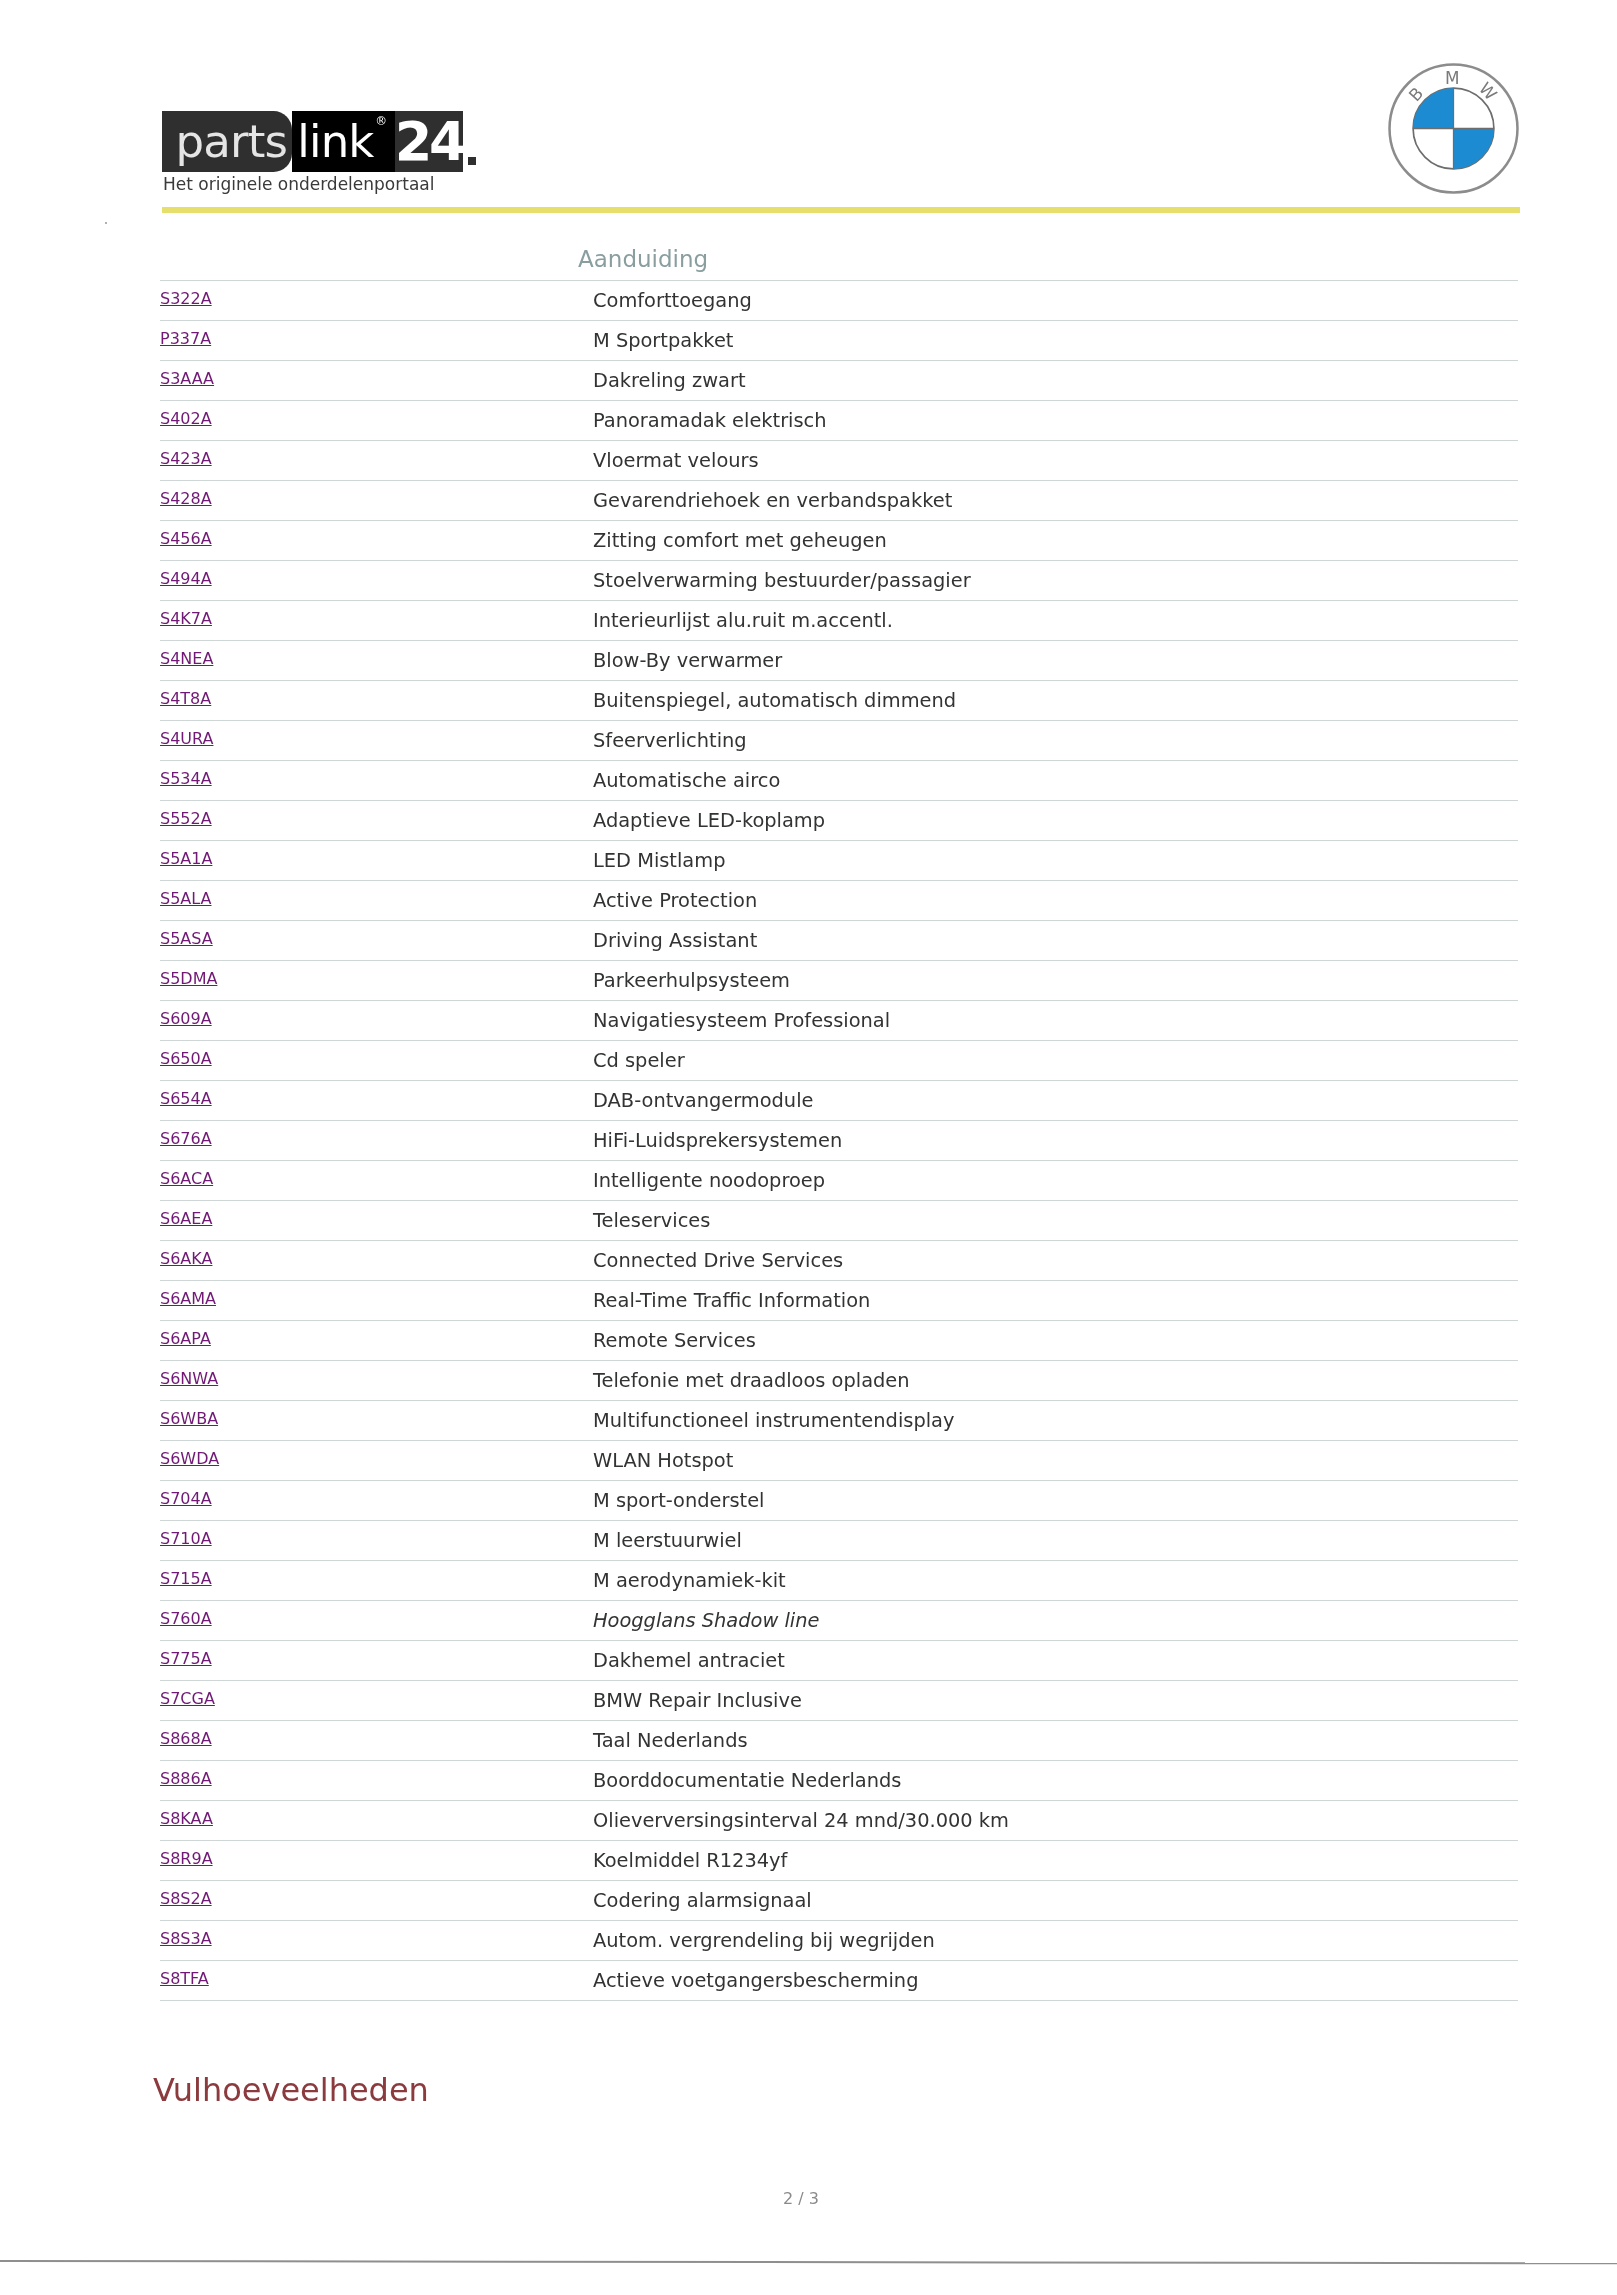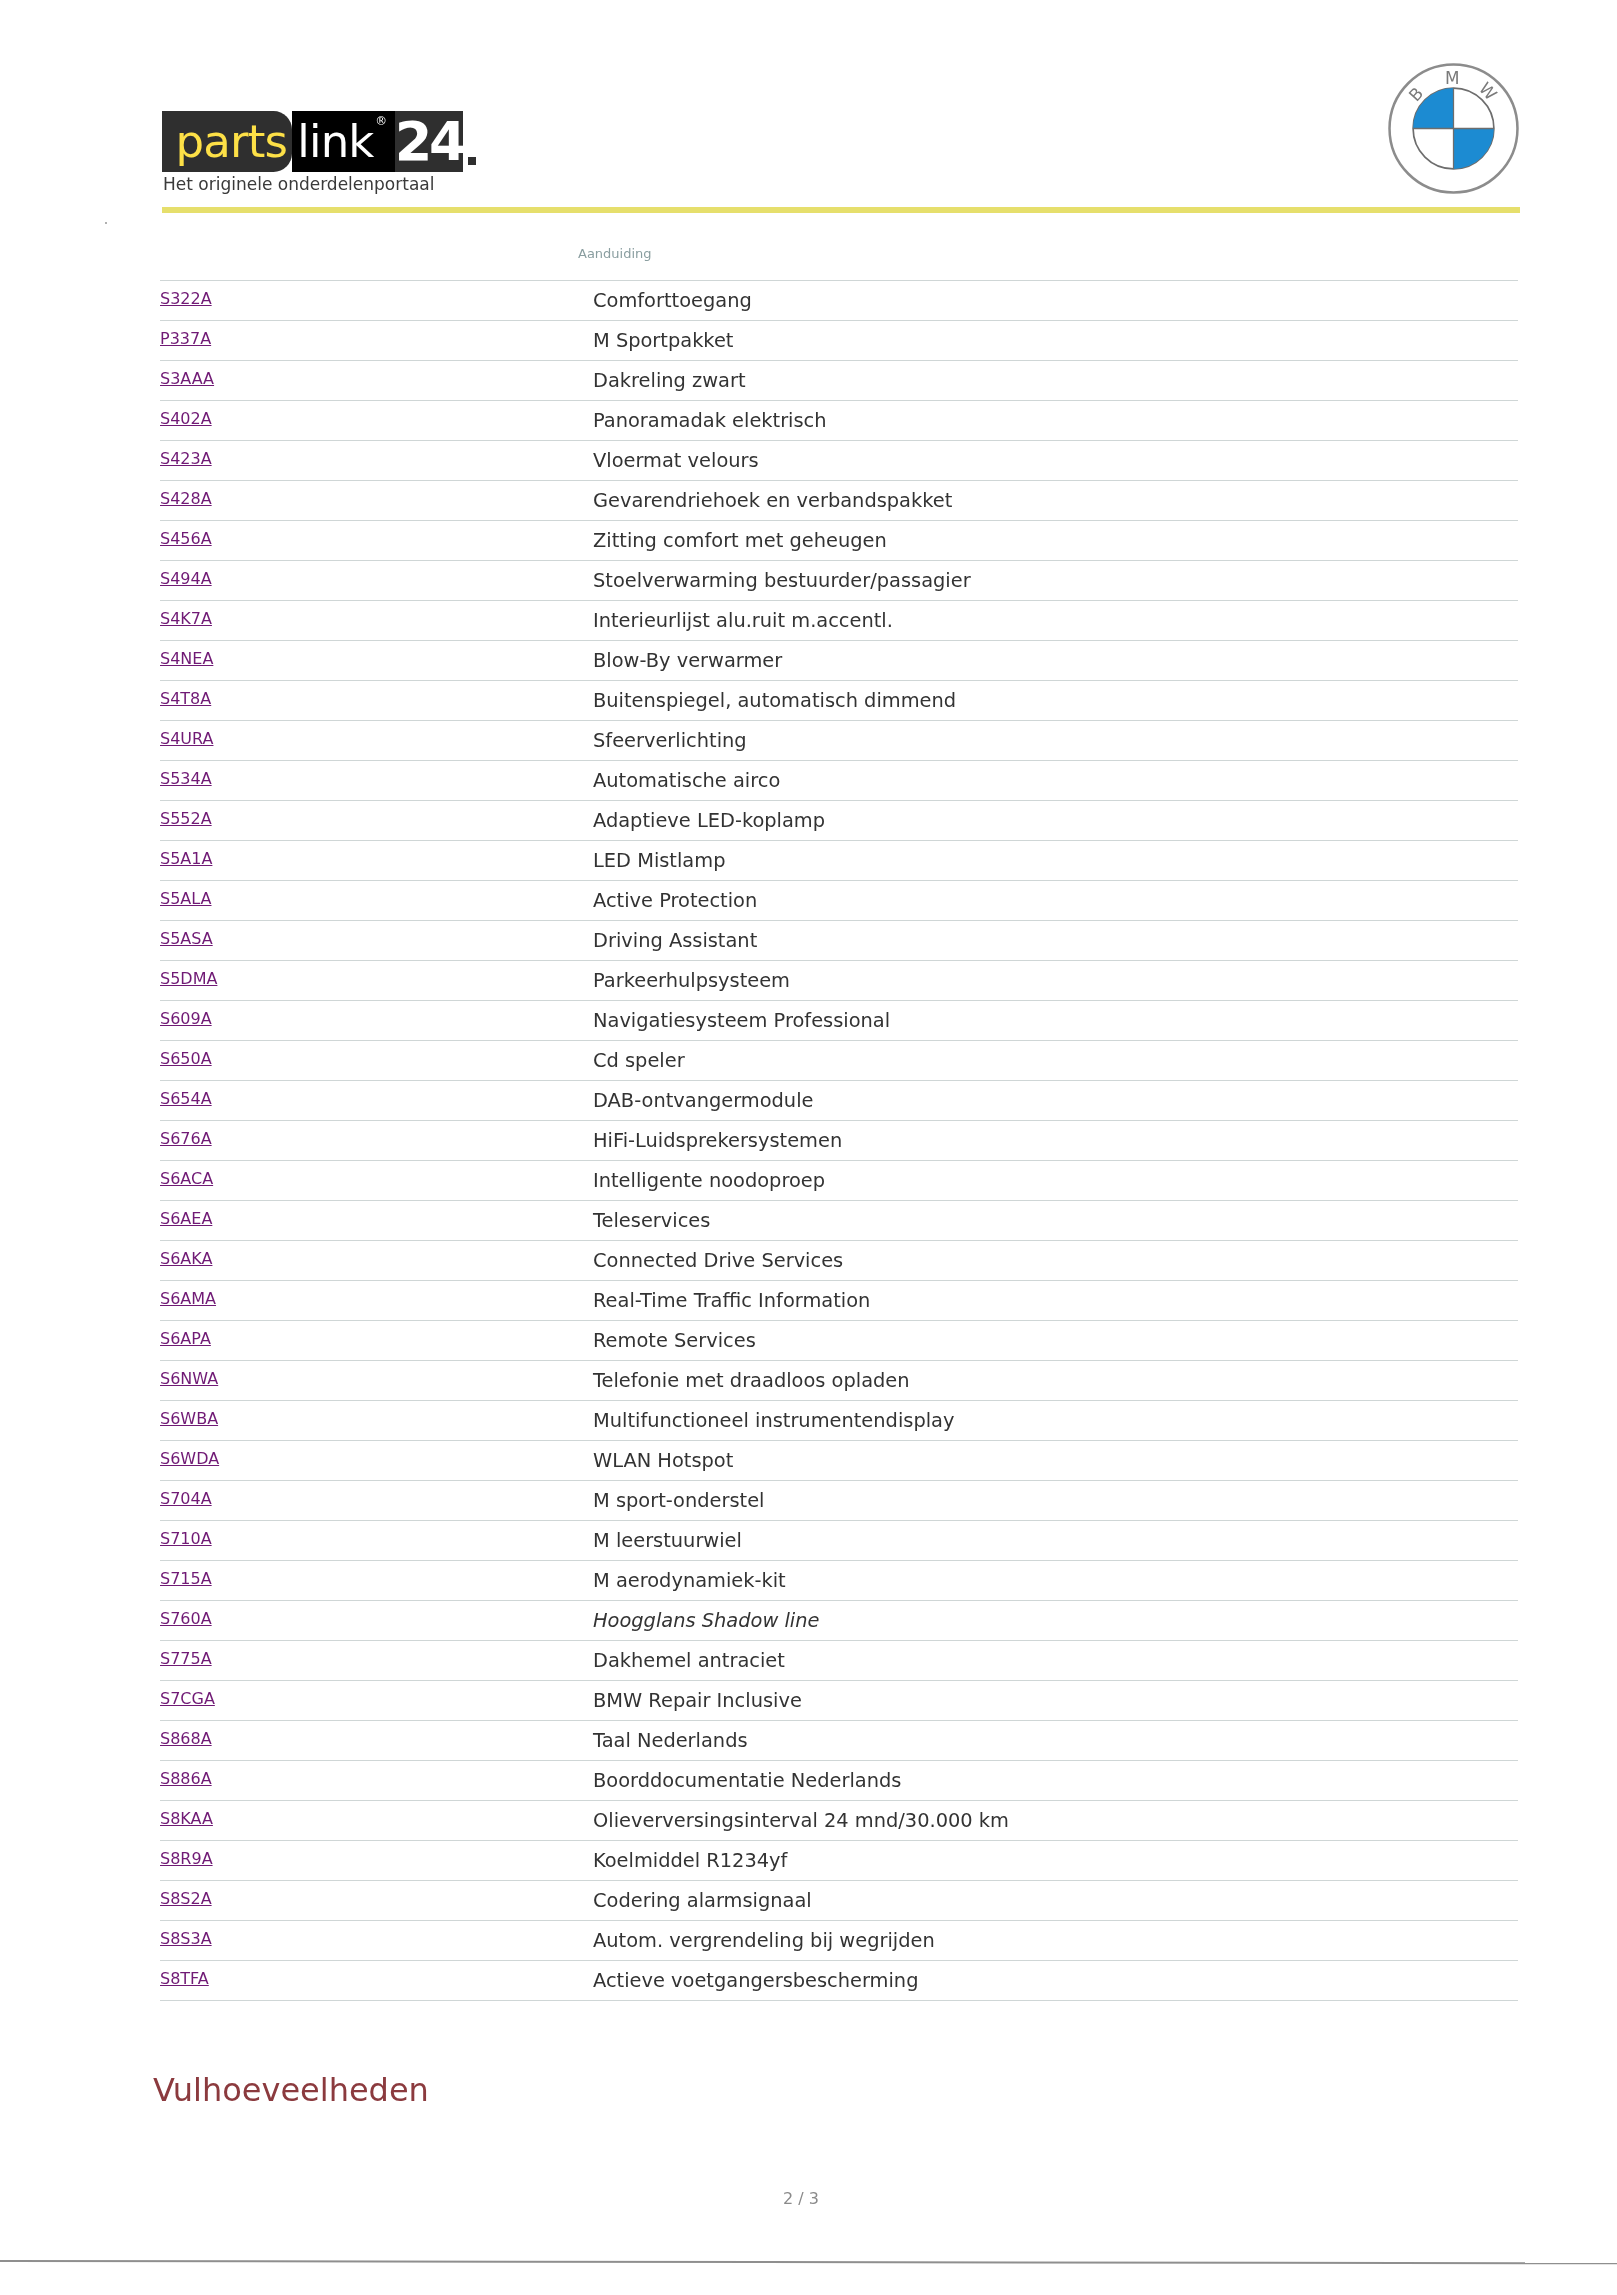--- a/index.html
+++ b/index.html
@@ -19,21 +19,21 @@
     .logo {
       position: absolute;
       left: 162px;
       top: 111px;
       height: 61px;
       display: flex;
       align-items: stretch;
     }
     .logo-parts {
       background: #2f2f2f;
-      color: #fde047;
+      color: #e5e5e5;
       font-size: 45px;
       line-height: 61px;
       padding: 0 5px 0 13.5px;
       border-radius: 0 18.5px 18.5px 0;
       font-family: "DejaVu Sans", sans-serif;
       letter-spacing: -0.8px;
       text-align: right;
     }
     .logo-link {
       background: #000000;
@@ -100,21 +100,21 @@
     }
     .th-row {
       height: 37px;
       position: relative;
       border-bottom: 0.8px solid #cfd6d6;
     }
     .th-label {
       position: absolute;
       left: 418px;
       top: 3.4px;
-      font-size: 13px;
+      font-size: 23px;
       color: #8a9ea0;
     }
     .row {
       height: 39px;
       position: relative;
       border-bottom: 0.8px solid #cfd6d6;
     }
     .code {
       position: absolute;
       left: 0;

